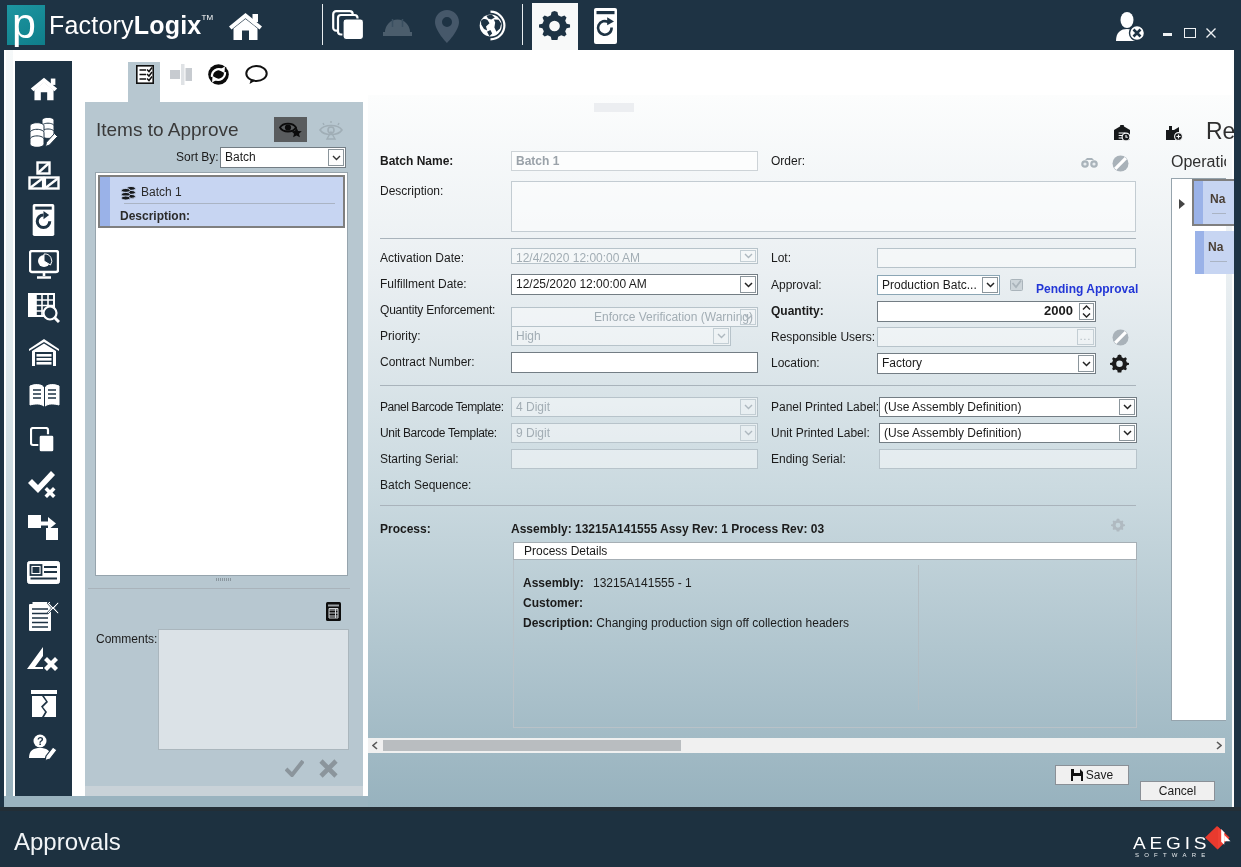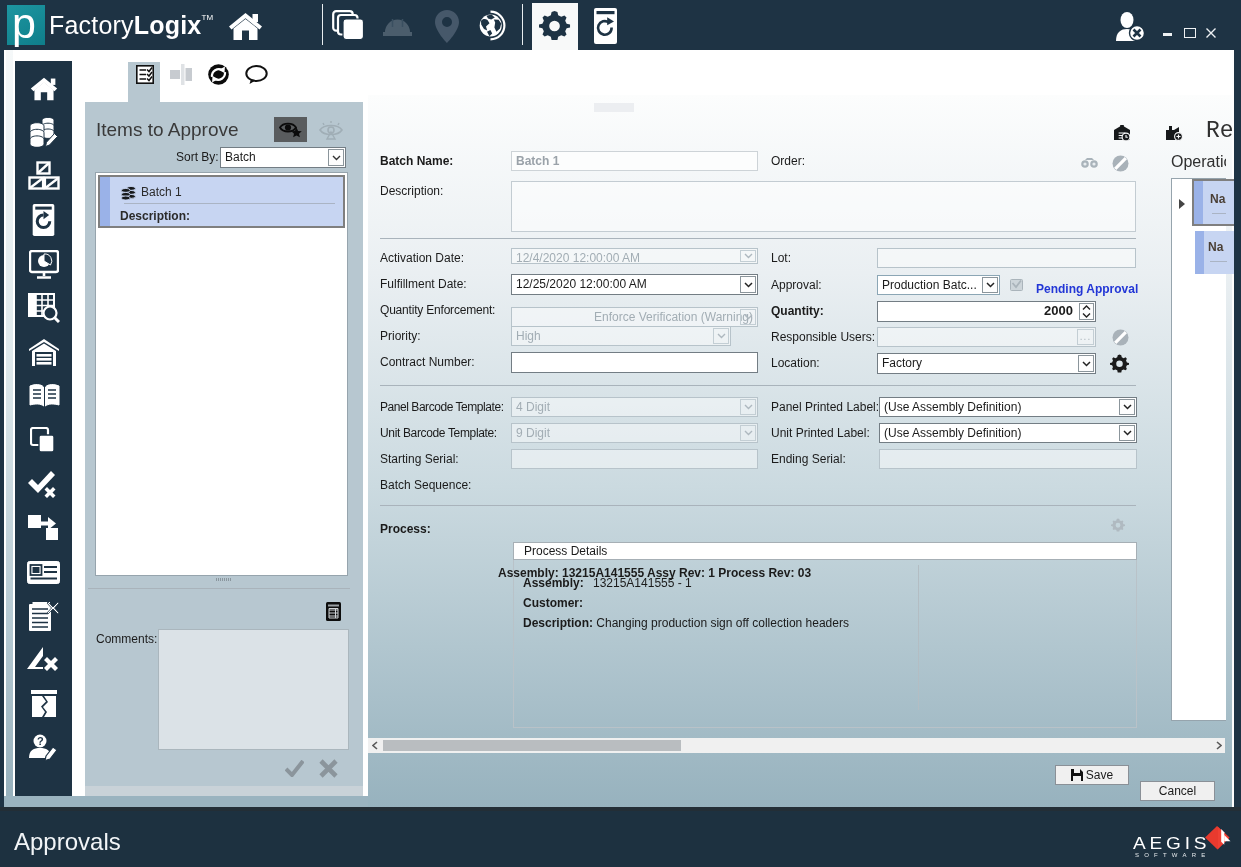--- a/index.html
+++ b/index.html
@@ -330,21 +330,21 @@
   </div>
   <div class="lbl" style="left:380px;top:449px;">Starting Serial:</div>
   <div class="in dis" style="left:511px;top:449px;width:247px;height:20px;"></div>
   <div class="lbl" style="left:771px;top:449px;">Ending Serial:</div>
   <div class="in dis" style="left:879px;top:449px;width:258px;height:20px;"></div>
   <div class="lbl" style="left:380px;top:475px;">Batch Sequence:</div>
 
   <div class="sep" style="left:380px;top:505px;width:756px;"></div>
 
   <div class="lbl b" style="left:380px;top:519px;">Process:</div>
-  <div class="lbl b" style="left:498px;top:519px;margin-top:44px;">Assembly: 13215A141555 Assy Rev: 1 Process Rev: 03</div>
+  <div class="lbl b" style="left:511px;top:519px;">Assembly: 13215A141555 Assy Rev: 1 Process Rev: 03</div>
   <svg class="a" style="left:1111px;top:518px;" width="14" height="14" viewBox="0 0 32 32" fill="#b0bac1">
     <path d="M16 1 L19 2 L19.8 5.5 L23 7 L26.2 5.6 L28.4 7.8 L27 11 L28.5 14.2 L32 15 L32 18 L28.5 18.8 L27 22 L28.4 25.2 L26.2 27.4 L23 26 L19.8 27.5 L19 31 L13 31 L12.2 27.5 L9 26 L5.8 27.4 L3.6 25.2 L5 22 L3.5 18.8 L0 18 L0 15 L3.5 14.2 L5 11 L3.6 7.8 L5.8 5.6 L9 7 L12.2 5.5 L13 2 Z M16 11 A5.5 5.5 0 1 0 16 22 A5.5 5.5 0 0 0 16 11 Z"></path>
   </svg>
   <div class="a" style="left:513px;top:542px;width:624px;height:18px;background:#fff;border:1px solid #a6afb5;box-sizing:border-box;font-size:12px;color:#1b1b1b;line-height:17px;padding-left:10px;">Process Details</div>
   <div class="a" style="left:513px;top:560px;width:624px;height:168px;border:1px solid #b9c2c8;border-top:none;box-sizing:border-box;"></div>
   <div class="a" style="left:918px;top:565px;width:1px;height:145px;background:#b3bdc3;"></div>
   <div class="lbl b" style="left:523px;top:573px;">Assembly:</div>
   <div class="lbl" style="left:593px;top:573px;">13215A141555 - 1</div>
   <div class="lbl b" style="left:523px;top:593px;">Customer:</div>
   <div class="lbl b" style="left:523px;top:613px;">Description: <span style="font-weight:normal;">Changing production sign off collection headers</span></div>
@@ -362,21 +362,21 @@
     <svg style="display:inline-block;vertical-align:-2px;margin-right:3px;" width="12" height="12" viewBox="0 0 12 12">
         <path d="M0 0 H9 L12 3 V12 H0 Z M3 0 V4 H9 V0 Z M2 7 H10 V12 H2 Z" fill="#111" fill-rule="evenodd"></path>
       </svg>Save</div>
   <div class="a" style="left:1140px;top:765px;width:75px;height:20px;background:#f0f0f0;border:1px solid #8a9097;box-sizing:border-box;text-align:center;font-size:12px;line-height:18px;color:#1b1b1b;margin-top:16px;">Cancel</div>
 
   <svg class="a" style="left:1166px;top:125px;" width="17" height="16" viewBox="0 0 17 16">
     <path d="M0 15 V5 L3 5 L3 1 L6 1 L6 5 L8 5 L13 2 V15 Z" fill="#17191b"></path>
     <circle cx="12.5" cy="11.5" r="3.9" fill="#17191b" stroke="#fafbfc" stroke-width="1.1"></circle>
     <path d="M12.5 9.4 V13.6 M10.4 11.5 H14.6" stroke="#fafbfc" stroke-width="1.2"></path>
   </svg>
-  <div class="a" style="left:1206px;top:118px;font-size:23px;font-weight:300;color:#2f2f2f;font-family:Liberation Mono, monospace;">Re</div>
+  <div class="a" style="left:1206px;top:118px;font-size:23px;font-weight:300;color:#2f2f2f;">Re</div>
   <div class="a" style="left:1171px;top:153px;font-size:16px;color:#2f2f2f;width:55px;overflow:hidden;white-space:nowrap;">Operations</div>
   <div class="a" style="left:1171px;top:178px;width:55px;height:543px;background:#fff;border:1px solid #96a4ad;border-right:none;box-sizing:border-box;"></div>
   <svg class="a" style="left:1179px;top:199px;" width="6" height="10" viewBox="0 0 6 10">
       <path d="M0 0 L6 5 L0 10 Z" fill="#444"></path>
     </svg>
   <div class="a" style="left:1192px;top:179px;width:42px;height:47px;background:#c7d5f2;border:2px solid #7f7f7f;border-right:none;box-sizing:border-box;">
     <div class="a" style="left:0;top:0;width:9px;height:43px;background:#9ab2e8;"></div>
     <div class="lbl b" style="left:16px;top:8px;color:#4a3f35;">Na</div>
     <div class="a" style="left:18px;top:32px;width:14px;height:1px;background:#aab4c4;"></div>
   </div>

